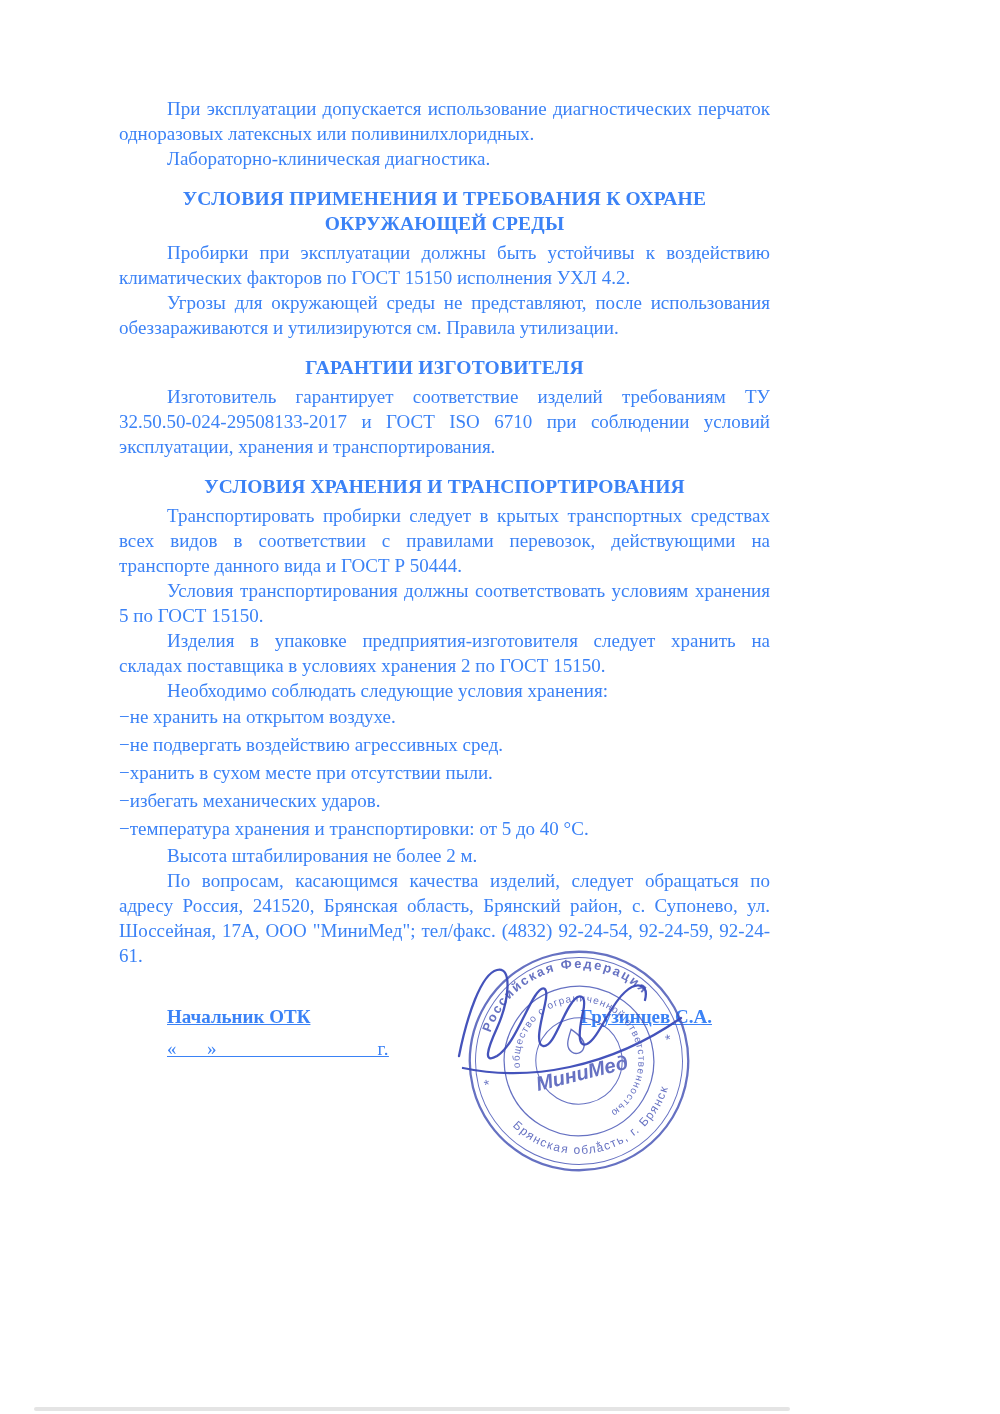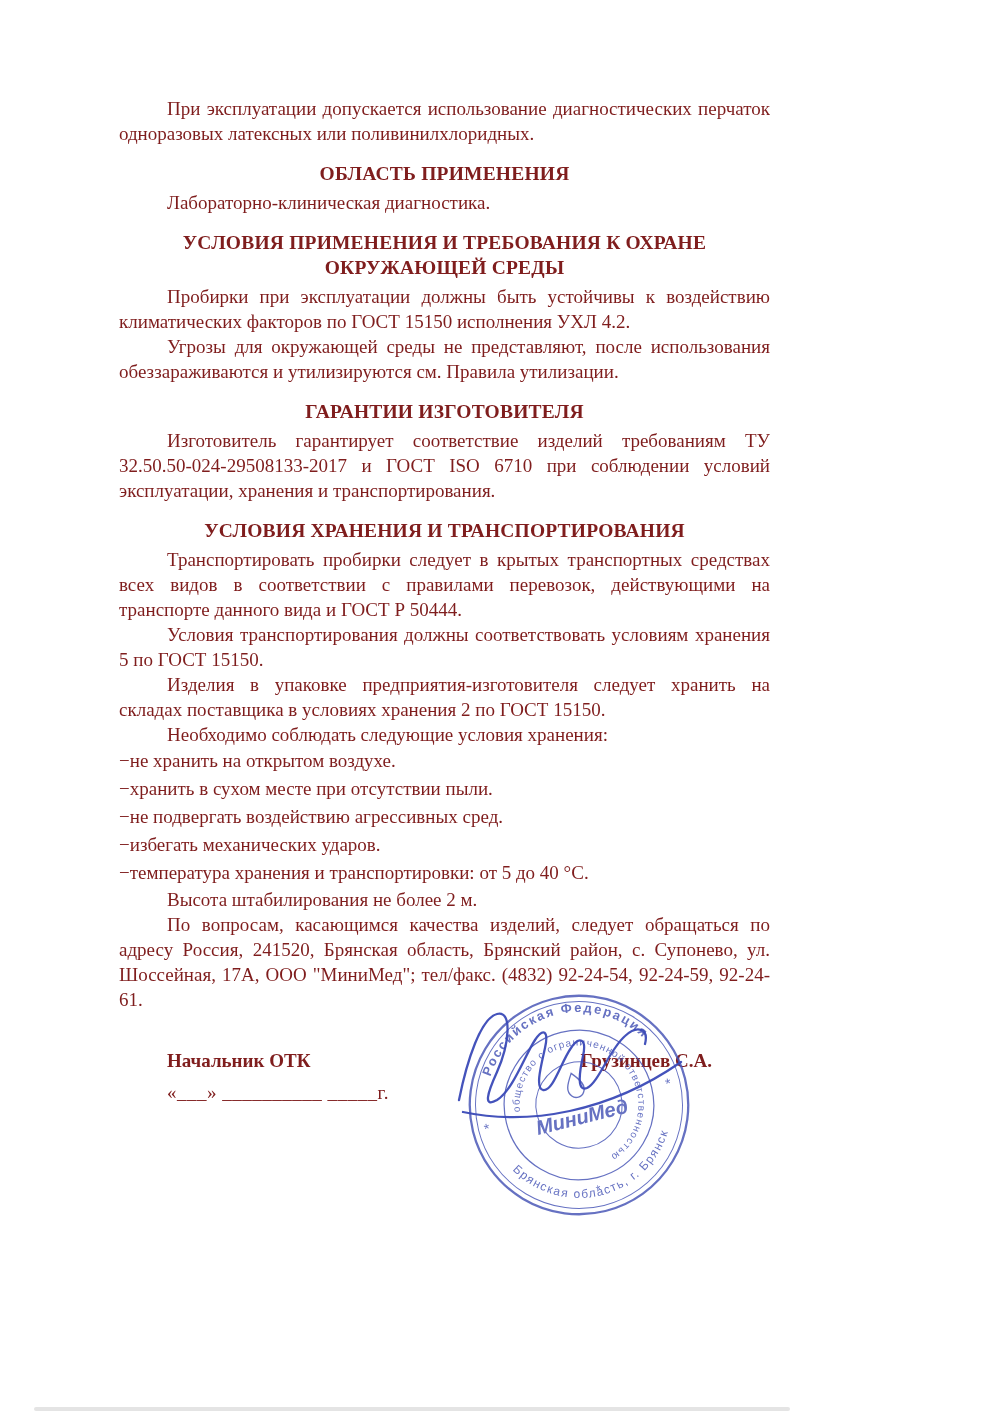--- a/index.html
+++ b/index.html
@@ -2,41 +2,42 @@
 <html><head>
 <meta charset="utf-8">
 <style>
   html,body { margin:0; padding:0; background:#ffffff; }
   .page {
     position:relative;
     width:824px; height:1414px;
     box-sizing:border-box;
     padding:96px 54px 0 119px;
     background:#ffffff;
-    color:#7f1d1d;
+    color:#3b82f6;
     font-family:"Liberation Serif", serif;
     font-size:19px;
     line-height:25px;
     overflow:hidden;
   }
   p { margin:0; text-align:justify; }
   .indent { text-indent:48px; }
   h2 {
     font-size:19.5px; line-height:25px;
     margin:15px 0 4px 0;
     text-align:center; font-weight:bold;
     letter-spacing:0.2px;
   }
   .cond { line-height:28px; text-align:left; }
   .sign-row {
     position:relative;
     margin-top:36px;
     display:flex;
     justify-content:space-between;
     align-items:flex-start;
+    text-decoration:underline;
   }
   .sign-left { margin-left:48px; }
   .sign-title { font-weight:bold; }
   .sign-date { margin-top:7px; letter-spacing:0.5px; }
   .sign-right { font-weight:bold; margin-right:58px;margin-left:16px; }
   .stamp-wrap {
     position:absolute;
     left:330px; top:-66px;
     width:270px; height:270px;
     pointer-events:none;
@@ -53,39 +54,38 @@
     height:4px; background:#e4e4e4; border-radius:2px;
   }
 </style>
 </head>
 <body>
 
 <div class="page">
 
   <p class="indent">При эксплуатации допускается использование диагностических перчаток одноразовых латексных или поливинилхлоридных.</p>
 
-  <h2>ОБЛАСТЬ ПРИМЕНЕНИЯ</h2>
   <p class="indent">Лабораторно-клиническая диагностика.</p>
 
   <h2>УСЛОВИЯ ПРИМЕНЕНИЯ И ТРЕБОВАНИЯ К ОХРАНЕ ОКРУЖАЮЩЕЙ СРЕДЫ</h2>
   <p class="indent">Пробирки при эксплуатации должны быть устойчивы к воздействию климатических факторов по ГОСТ 15150 исполнения УХЛ 4.2.</p>
   <p class="indent">Угрозы для окружающей среды не представляют, после использования обеззараживаются и утилизируются см. Правила утилизации.</p>
 
   <h2>ГАРАНТИИ ИЗГОТОВИТЕЛЯ</h2>
   <p class="indent">Изготовитель гарантирует соответствие изделий требованиям ТУ 32.50.50-024-29508133-2017 и ГОСТ ISO 6710 при соблюдении условий эксплуатации, хранения и транспортирования.</p>
 
   <h2>УСЛОВИЯ ХРАНЕНИЯ И ТРАНСПОРТИРОВАНИЯ</h2>
   <p class="indent">Транспортировать пробирки следует в крытых транспортных средствах всех видов в соответствии с правилами перевозок, действующими на транспорте данного вида и ГОСТ Р 50444.</p>
   <p class="indent">Условия транспортирования должны соответствовать условиям хранения 5 по ГОСТ 15150.</p>
   <p class="indent">Изделия в упаковке предприятия-изготовителя следует хранить на складах поставщика в условиях хранения 2 по ГОСТ 15150.</p>
   <p class="indent">Необходимо соблюдать следующие условия хранения:</p>
 
   <p class="cond">−не хранить на открытом воздухе.</p>
+  <p class="cond">−не подвергать воздействию агрессивных сред.</p>
   <p class="cond">−хранить в сухом месте при отсутствии пыли.</p>
-  <p class="cond">−не подвергать воздействию агрессивных сред.</p>
   <p class="cond">−избегать механических ударов.</p>
   <p class="cond">−температура хранения и транспортировки: от 5 до 40 °С.</p>
 
   <p class="indent">Высота штабилирования не более 2 м.</p>
   <p class="indent">По вопросам, касающимся качества изделий, следует обращаться по адресу Россия, 241520, Брянская область, Брянский район, с. Супонево, ул. Шоссейная, 17А, ООО "МиниМед"; тел/факс. (4832) 92-24-54, 92-24-59, 92-24-61.</p>
 
   <div class="sign-row">
     <div class="sign-left">
       <div class="sign-title">Начальник ОТК</div>
       <div class="sign-date">«___» __________  _____г.</div>

